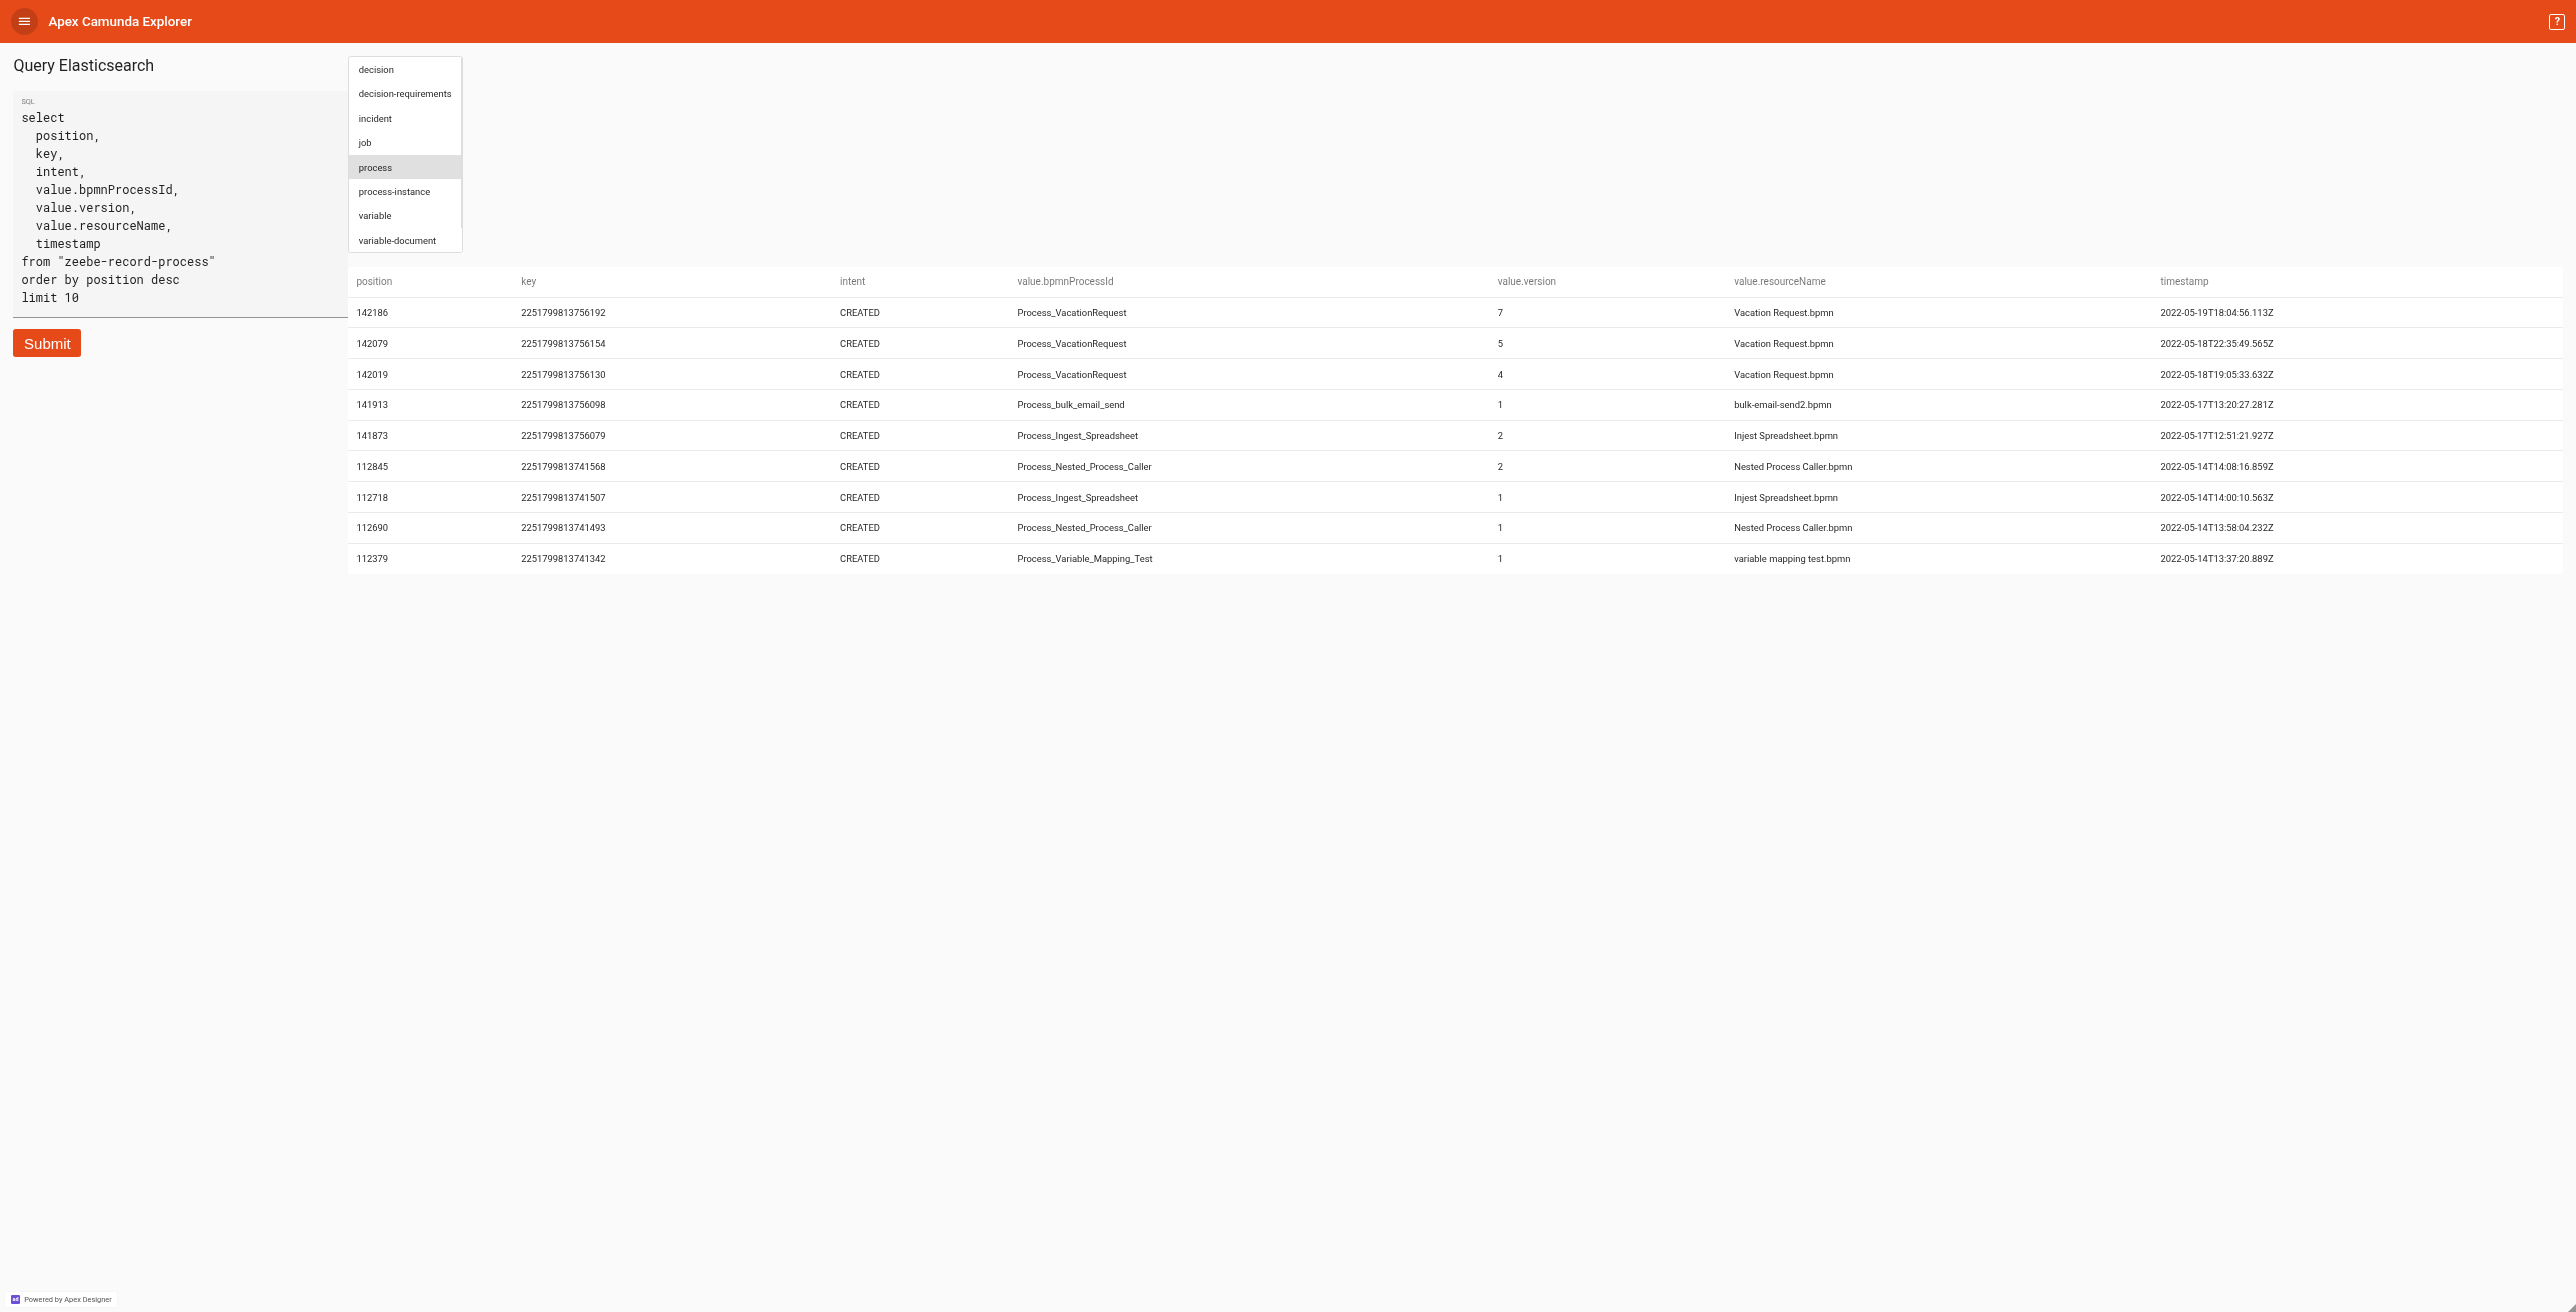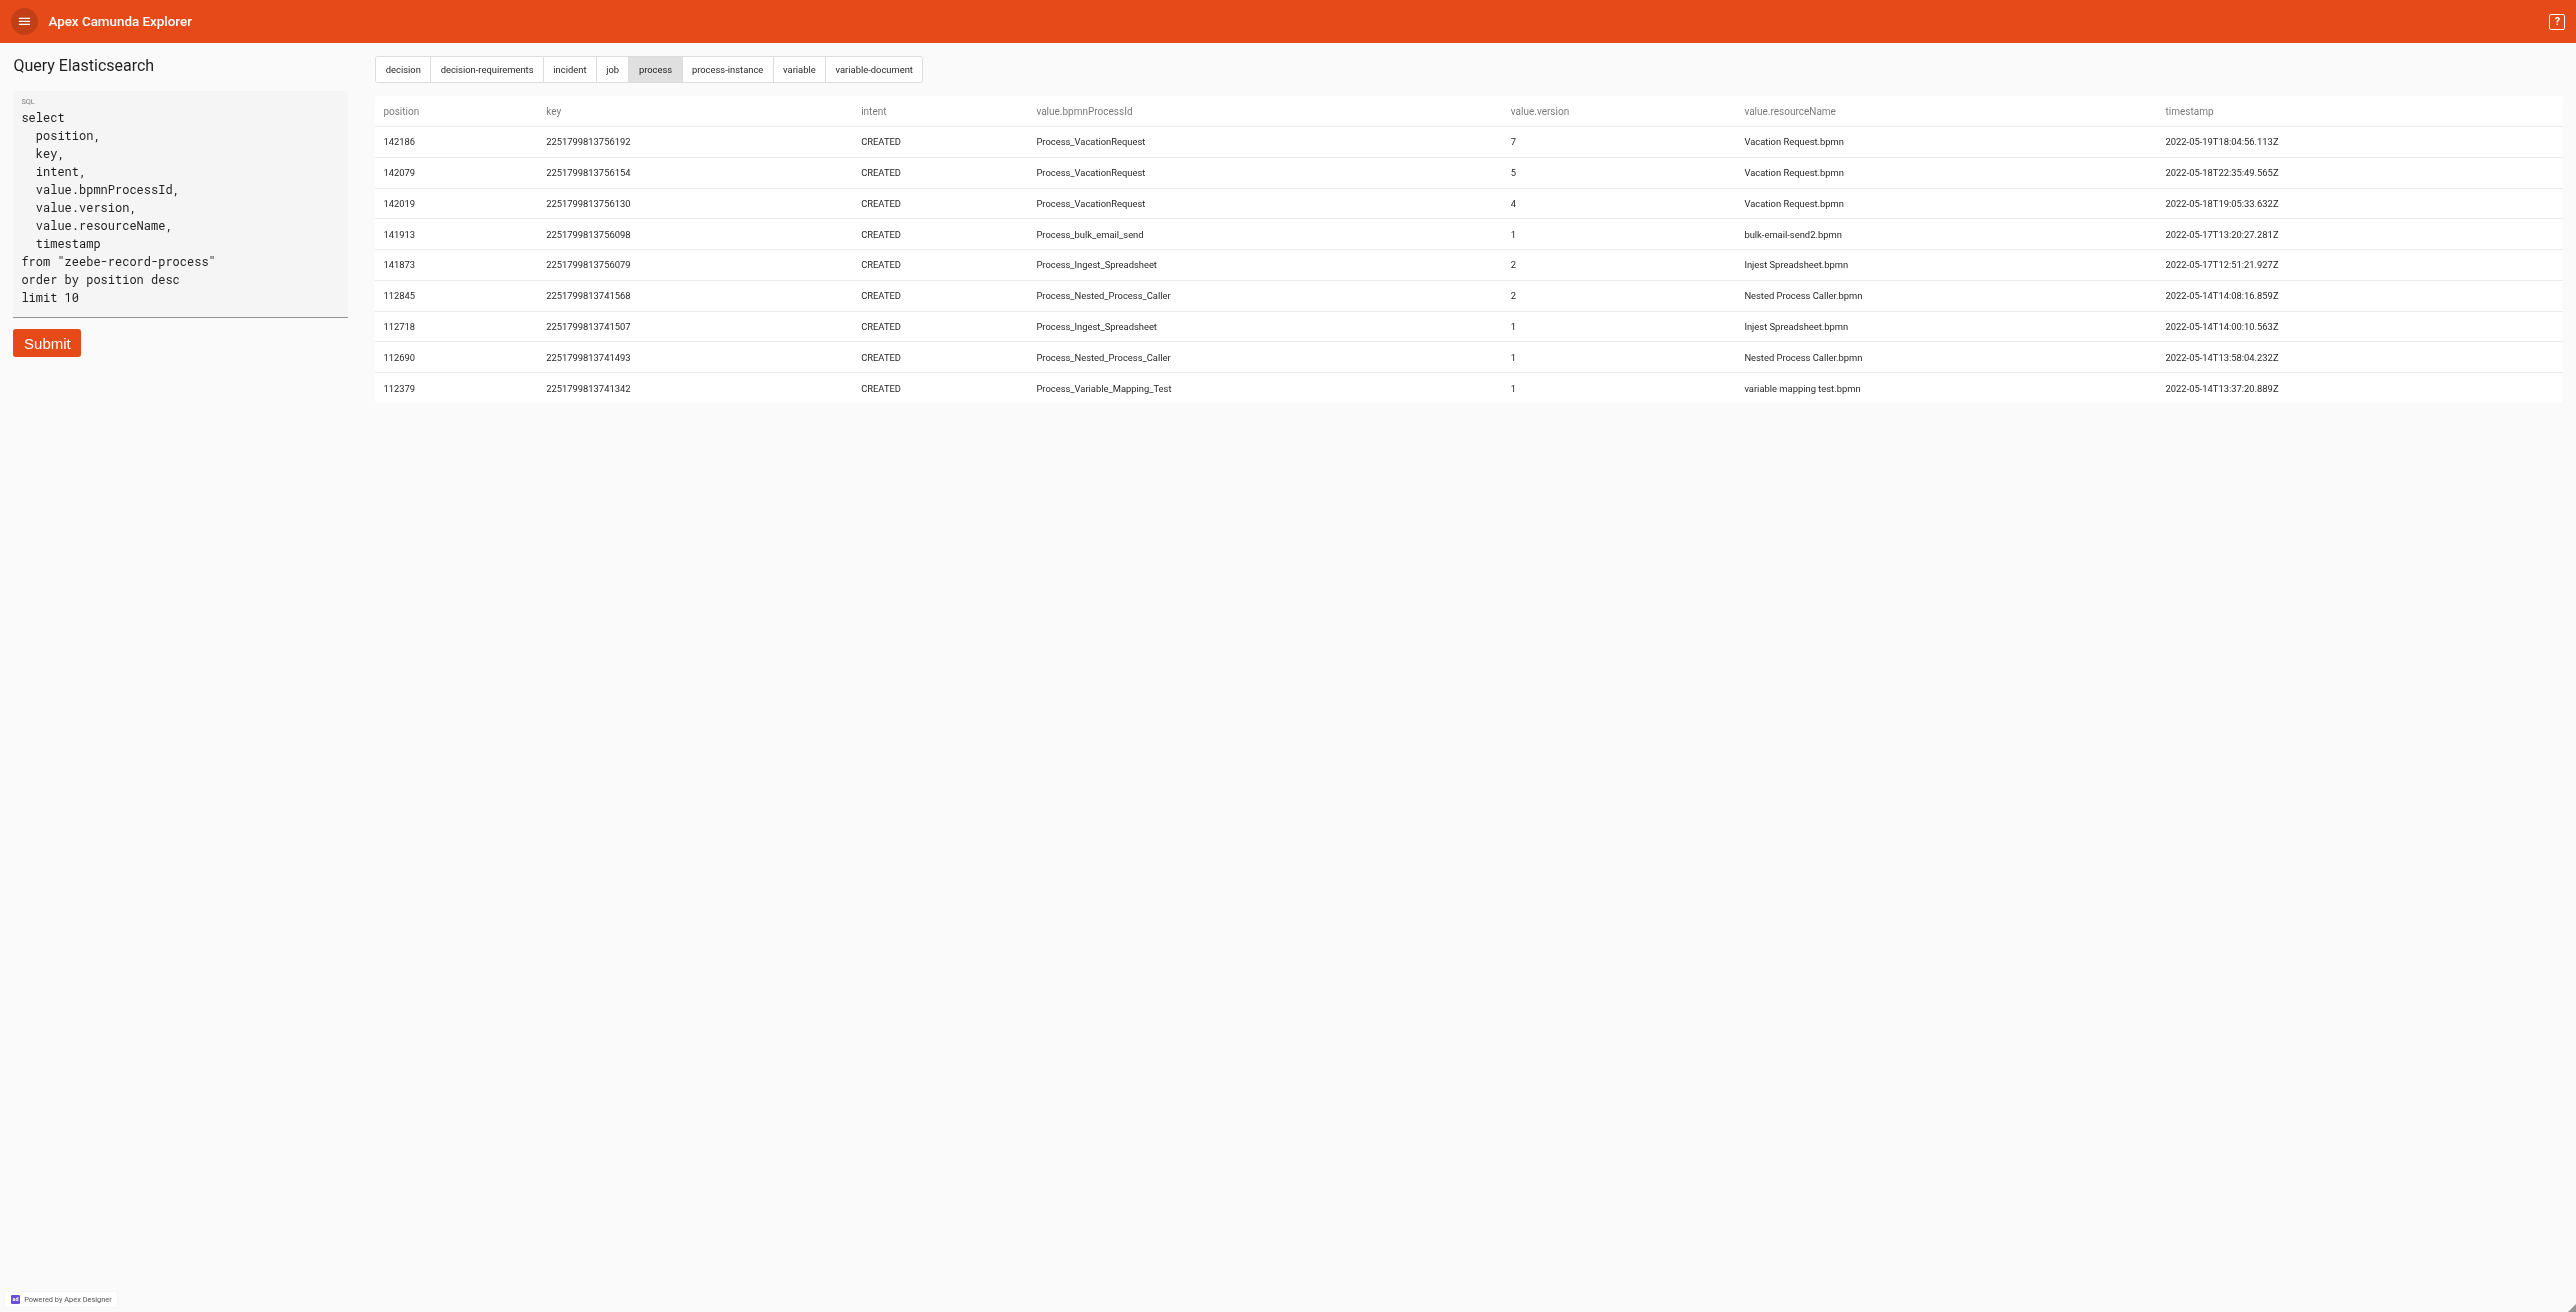--- a/index.html
+++ b/index.html
@@ -32,21 +32,20 @@
     border-radius: 2px;
     display: flex; align-items: center; justify-content: center;
     font-weight: bold;
     font-size: 10.7px;
     cursor: pointer;
   }
 
   .content {
     display: flex;
     padding: 13.4px;
-    gap: 27px;
     flex: 1;
     align-items: flex-start;
   }
 
   .left-col {
     width: 335px;
     flex-shrink: 0;
   }
   .page-title {
     font-size: 16px;
@@ -91,20 +90,21 @@
 
   .right-col { flex: 1; }
 
   .tabs {
     display: inline-flex;
     border: 0.7px solid #ddd;
     border-radius: 2.7px;
     overflow: hidden;
     background: #fff;
     margin-bottom: 13.4px;
+    flex-direction: column;
   }
   .tab {
     padding: 6.7px 9.4px;
     font-size: 9.4px;
     color: rgba(0,0,0,0.87);
     cursor: pointer;
     border-right: 0.7px solid #ddd;
     background: #fff;
   }
   .tab:last-child { border-right: none; }

